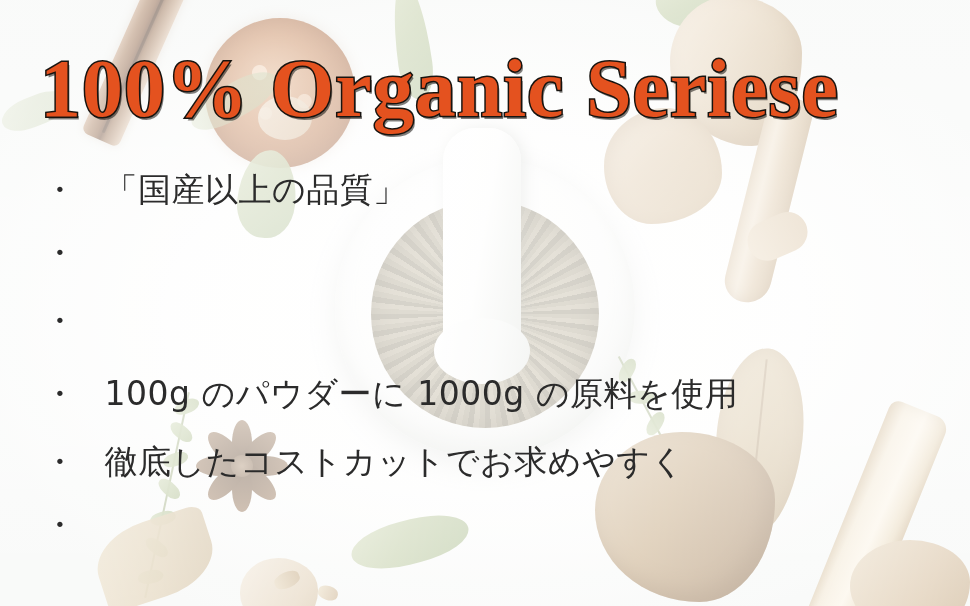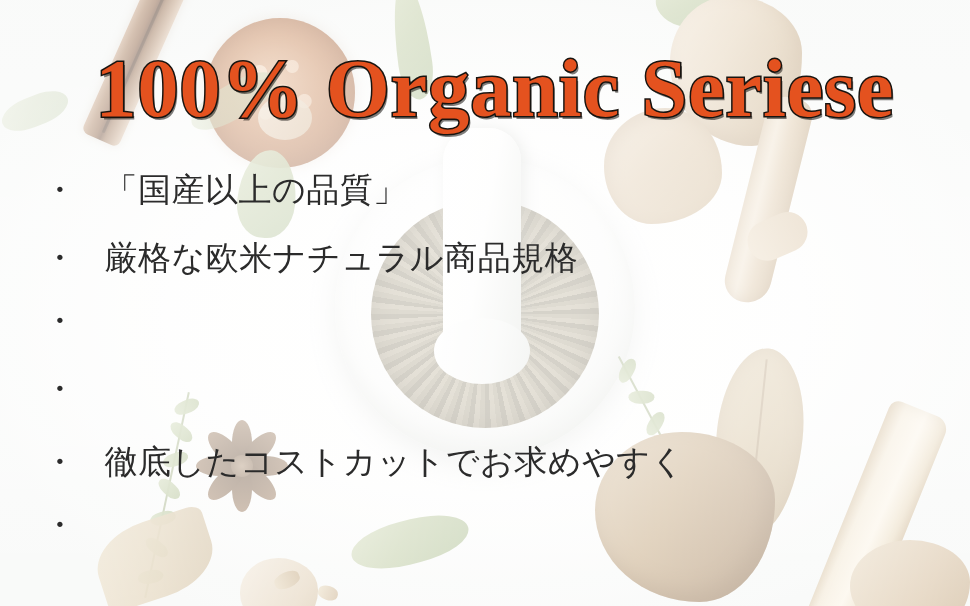--- a/index.html
+++ b/index.html
@@ -244,21 +244,20 @@
     font-family: "Liberation Serif", "DejaVu Serif", serif;
     font-size: 82px;
     line-height: 1;
     font-weight: 700;
     letter-spacing: 1px;
     white-space: nowrap;
     color: #e4521f;
     -webkit-text-stroke: 3px #181410;
     paint-order: stroke fill;
     text-shadow: 2px 3px 0 rgba(24,20,16,.55);
-    text-align: center;
   }
 
   #bullets {
     position: absolute;
     left: 43px;
     top: 168px;
     width: 900px;
   }
   .bullet {
     display: flex;
@@ -353,29 +352,29 @@
 
     <div id="bullets">
 
       <div class="bullet">
         <span class="dot">・</span>
         <span class="txt">「国産以上の品質」</span>
       </div>
 
       <div class="bullet">
         <span class="dot">・</span>
-        <span class="txt">厳格な欧米ナチュラル商品規格</span>
-      </div>
-
-      <div class="bullet">
-        <span class="dot">・</span>
-      </div>
-
-      <div class="bullet">
-        <span class="dot">・</span>
+      </div>
+
+      <div class="bullet">
+        <span class="dot">・</span>
+      </div>
+
+      <div class="bullet">
+        <span class="dot">・</span>
+        <span class="txt">100g のパウダーに 1000g の原料を使用</span>
       </div>
 
       <div class="bullet">
         <span class="dot">・</span>
         <span class="txt">徹底したコストカットでお求めやすく</span>
       </div>
 
       <div class="bullet">
         <span class="dot">・</span>
       </div>

